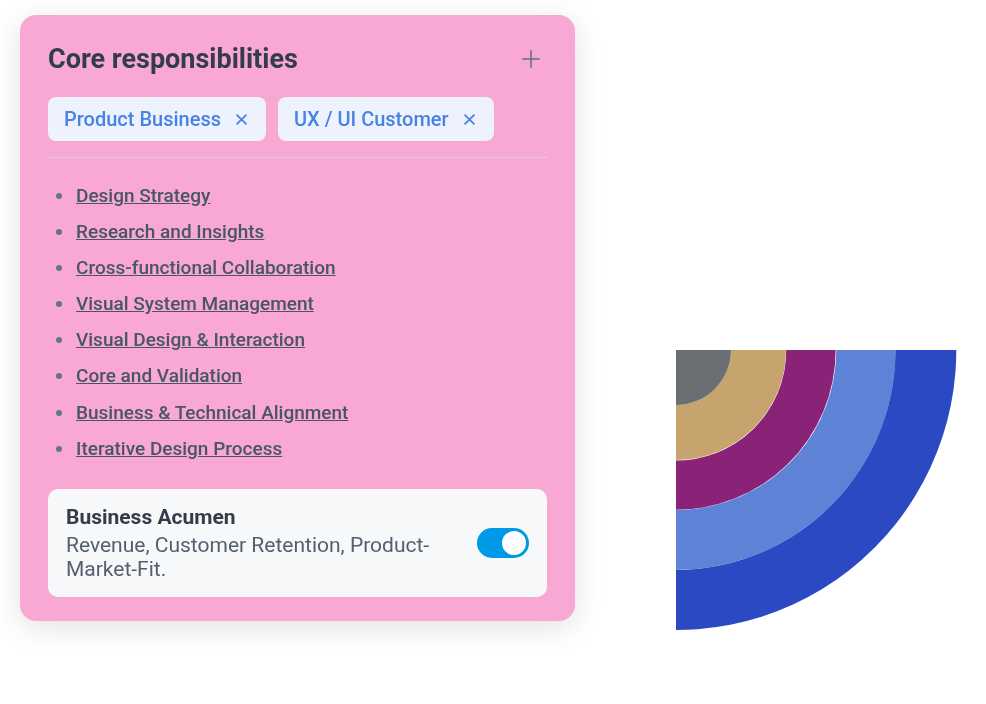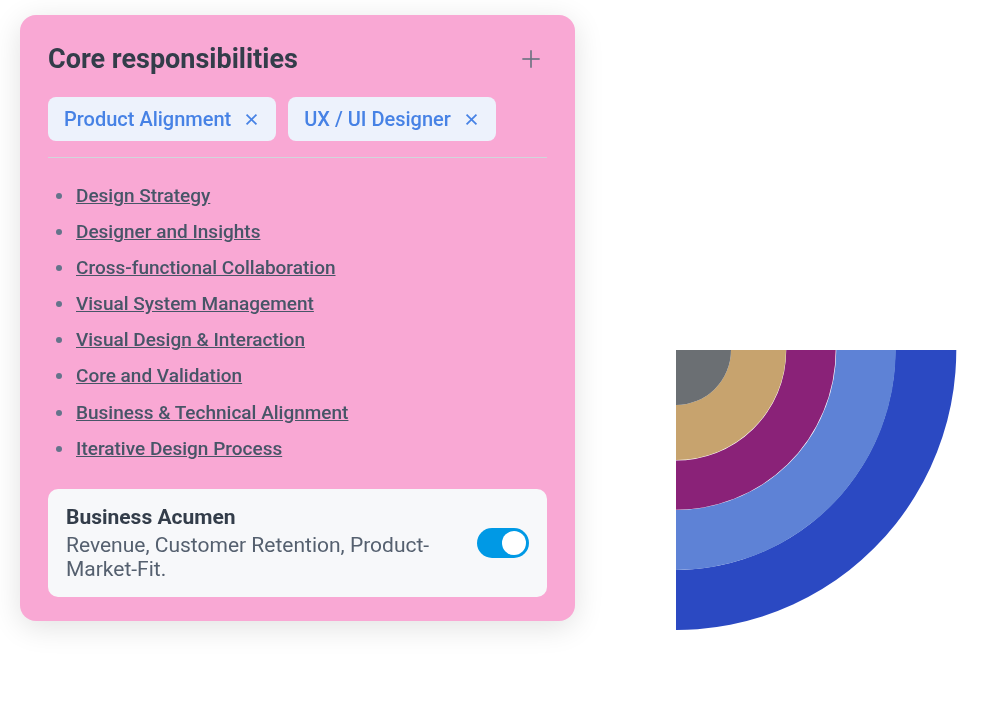--- a/index.html
+++ b/index.html
@@ -171,42 +171,42 @@
     <div class="plus-btn">
       <svg width="26" height="26" viewBox="0 0 24 24" fill="none" stroke="currentColor" stroke-width="1.5">
         <line x1="12" y1="4" x2="12" y2="20"></line>
         <line x1="4" y1="12" x2="20" y2="12"></line>
       </svg>
     </div>
   </div>
 
   <div class="tags">
     <div class="tag">
-      <span>Product Alignment</span>
+      <span>Product Business</span>
       <span class="tag-close">
         <svg width="17" height="17" viewBox="0 0 24 24" fill="none" stroke="#4782e5" stroke-width="2.5">
           <line x1="5" y1="5" x2="19" y2="19"></line>
           <line x1="19" y1="5" x2="5" y2="19"></line>
         </svg>
       </span>
     </div>
     <div class="tag">
-      <span>UX / UI Designer</span>
+      <span>UX / UI Customer</span>
       <span class="tag-close">
         <svg width="17" height="17" viewBox="0 0 24 24" fill="none" stroke="#4782e5" stroke-width="2.5">
           <line x1="5" y1="5" x2="19" y2="19"></line>
           <line x1="19" y1="5" x2="5" y2="19"></line>
         </svg>
       </span>
     </div>
   </div>
 
   <ul class="list">
     <li>Design Strategy</li>
-    <li>Designer and Insights</li>
+    <li>Research and Insights</li>
     <li>Cross-functional Collaboration</li>
     <li>Visual System Management</li>
     <li>Visual Design &amp; Interaction</li>
     <li>Core and Validation</li>
     <li>Business &amp; Technical Alignment</li>
     <li>Iterative Design Process</li>
   </ul>
 
   <div class="toggle-row">
     <div class="toggle-text">

